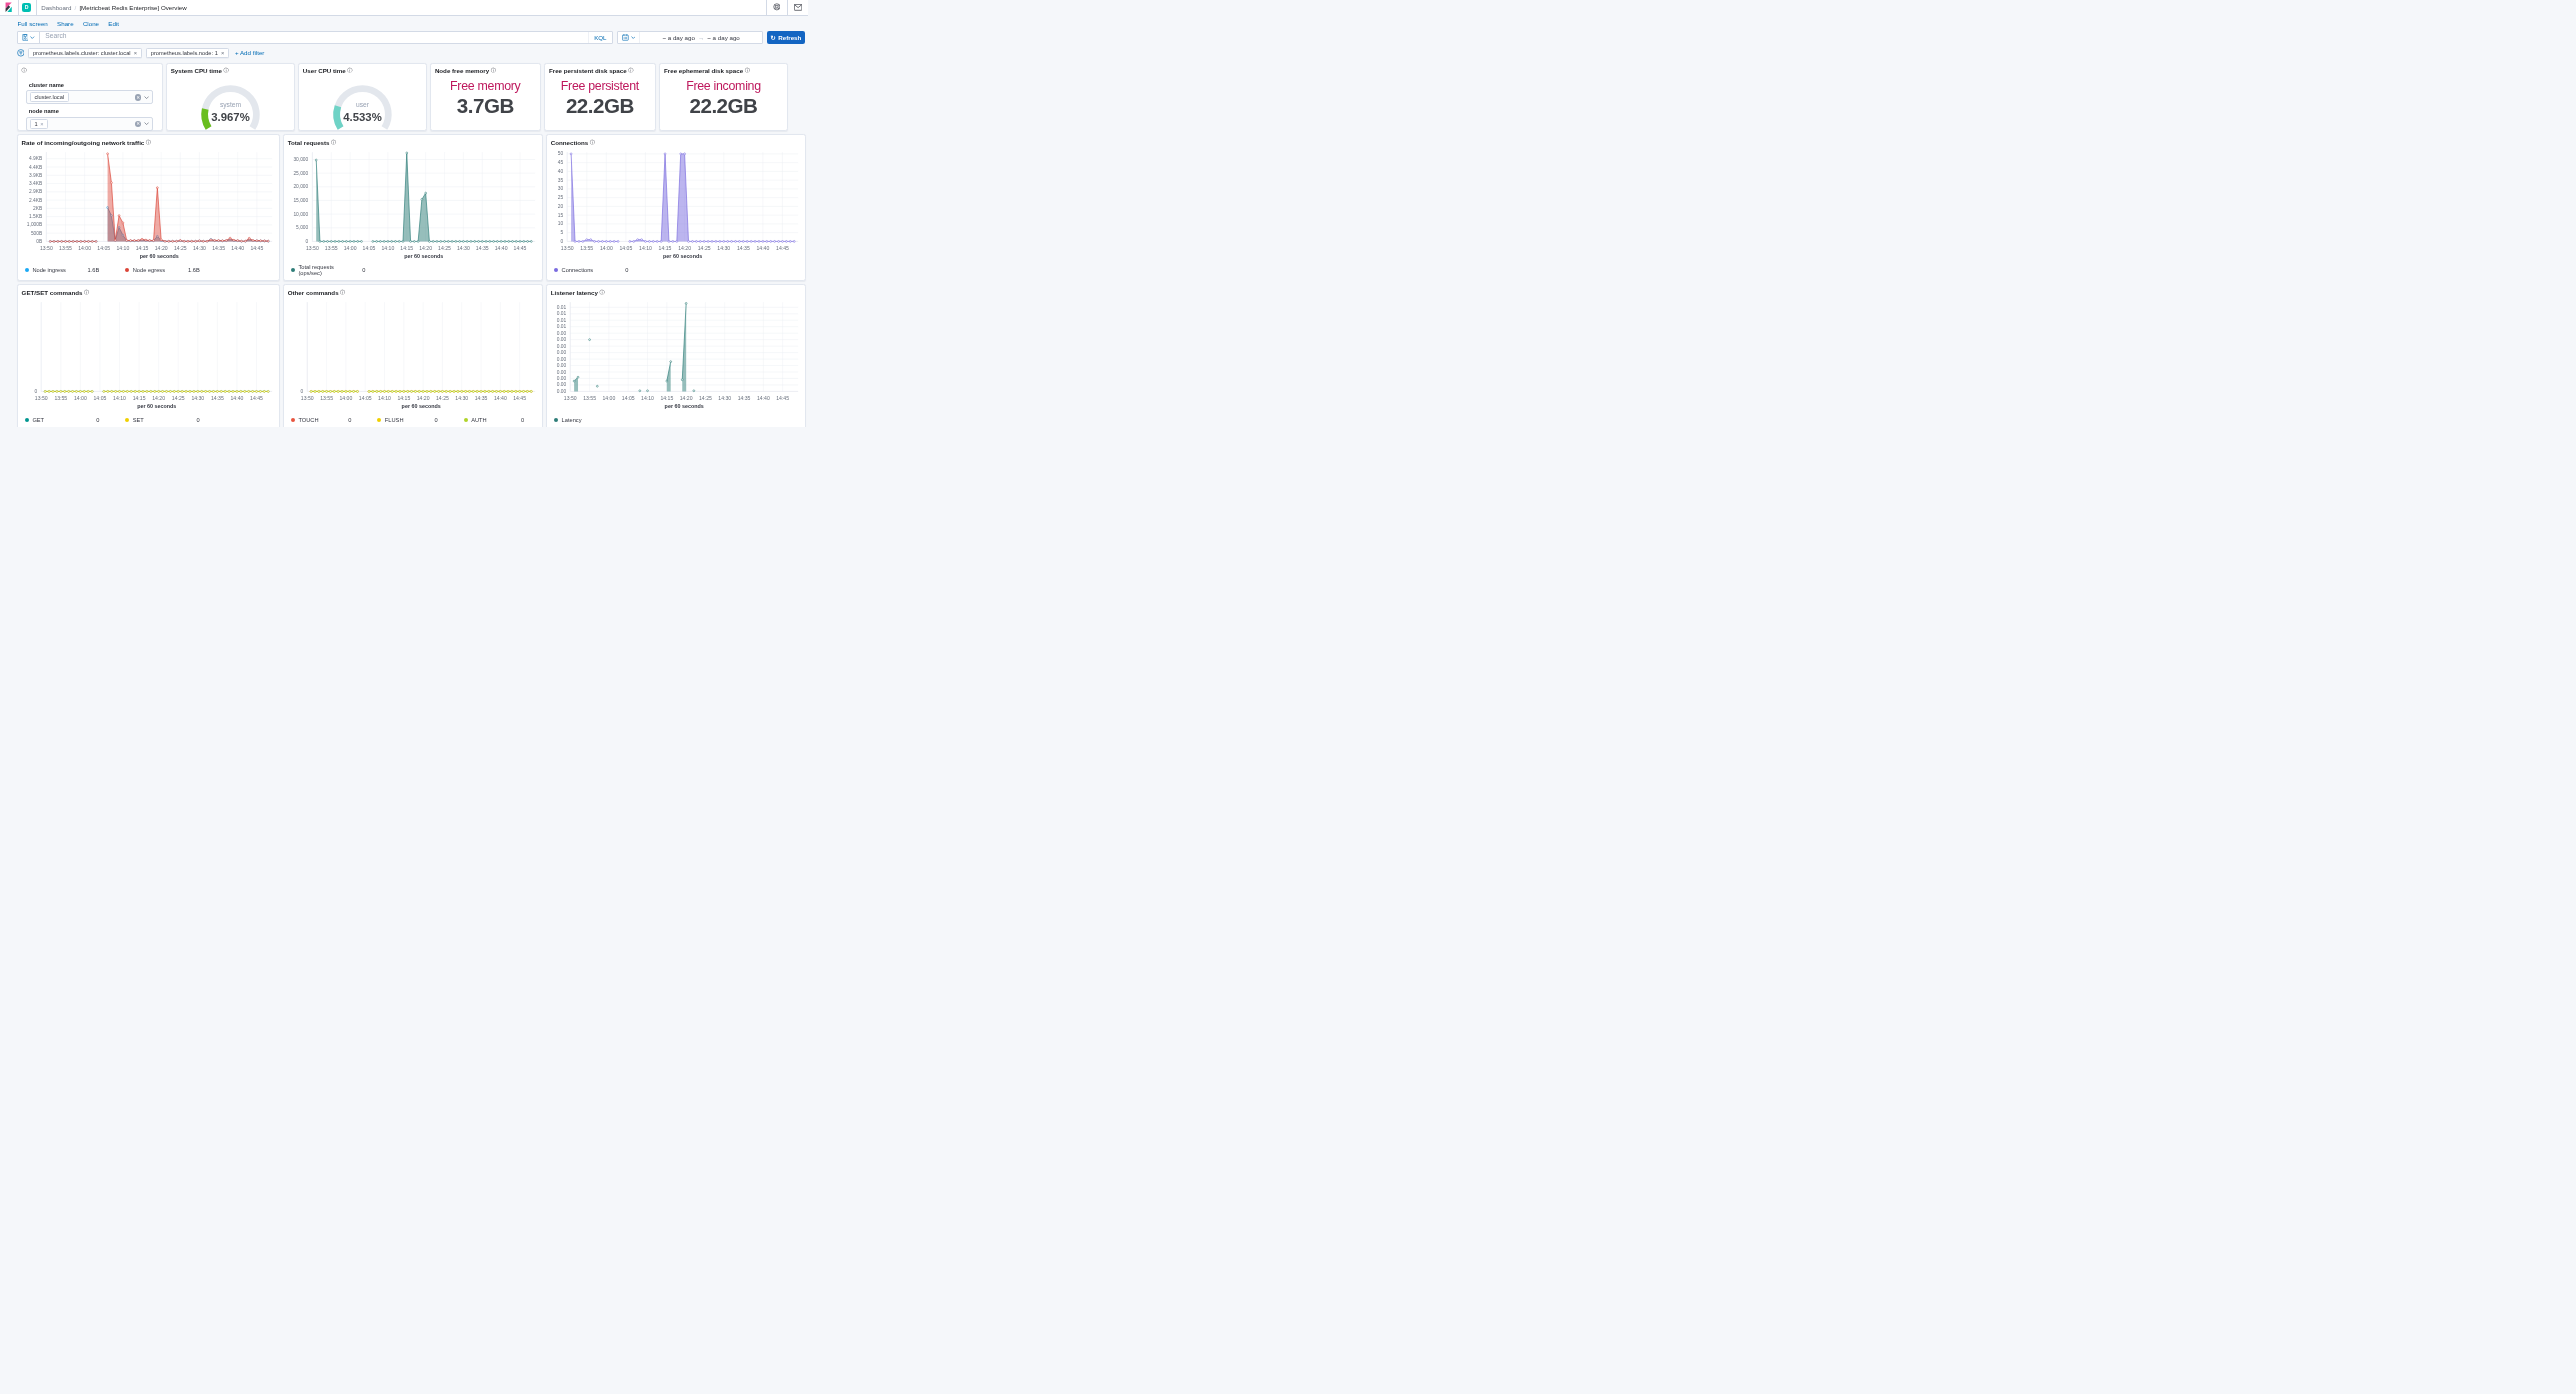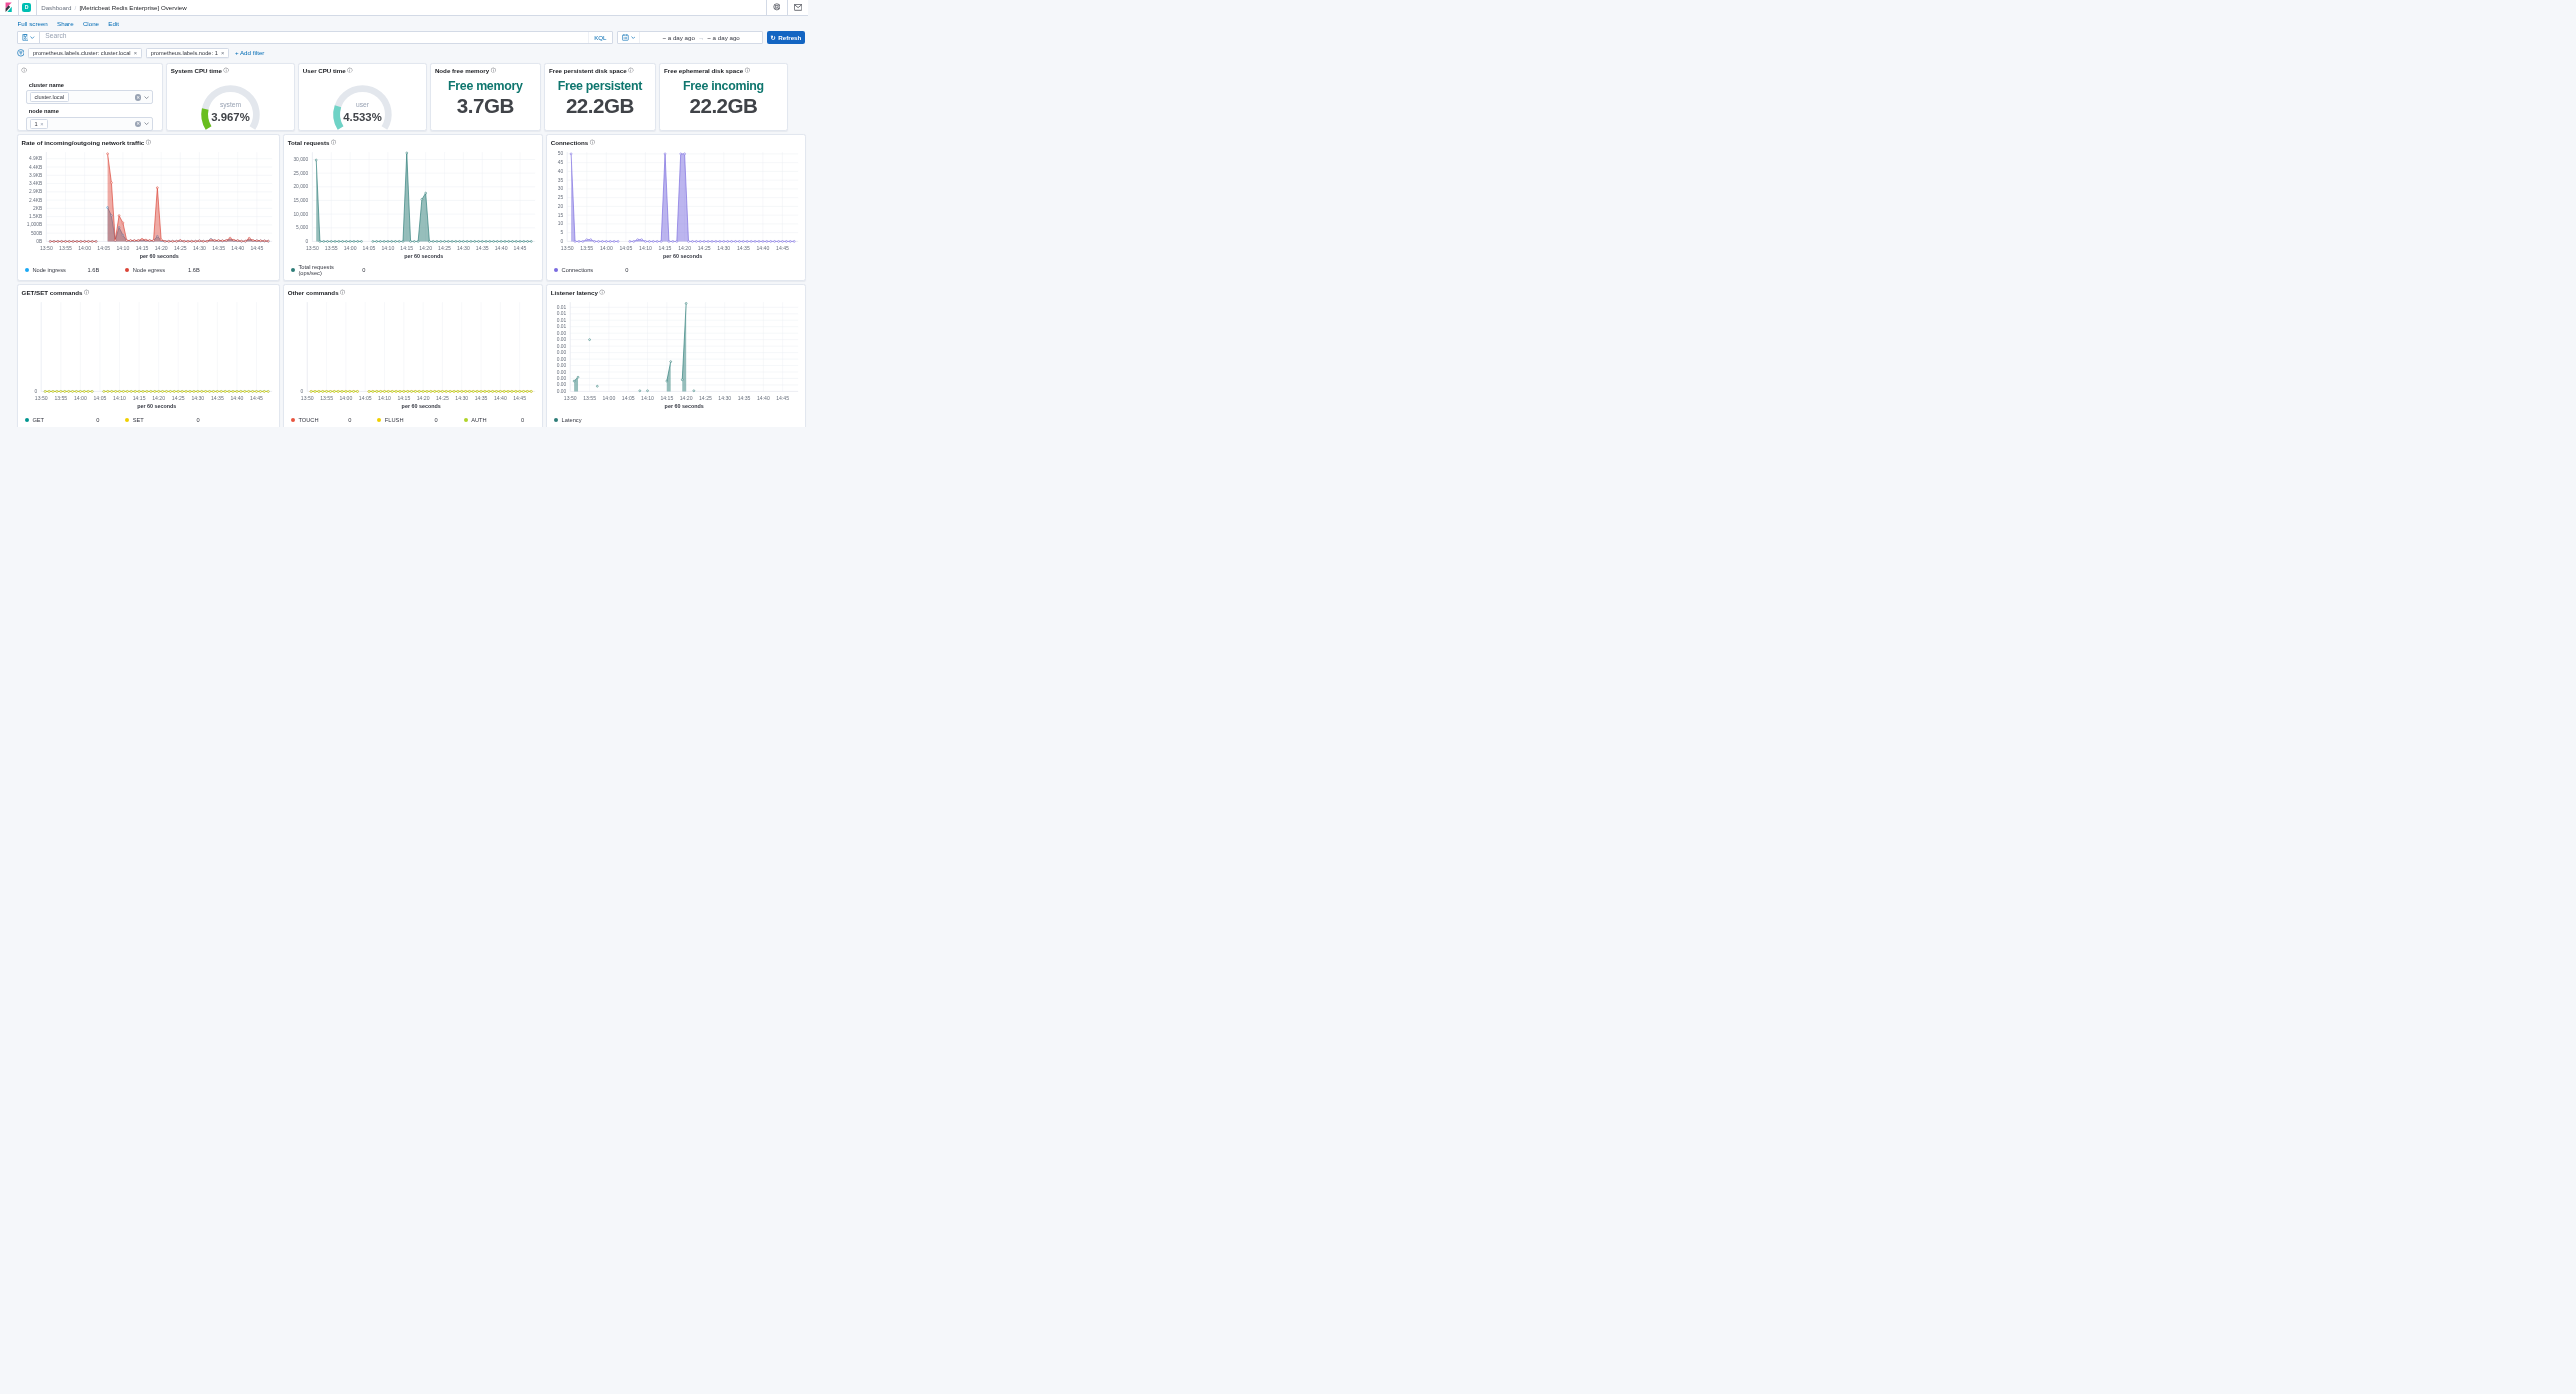--- a/index.html
+++ b/index.html
@@ -52,21 +52,21 @@
   .ctrl-body { padding:2.1px 8.2px; }
   .ctrl-label { font-size:5.7px; font-weight:bold; color:#1a1c21; margin:4.1px 0 2.6px 3.1px; }
   .combo { height:14px; background:#fbfcfd; border:0.5px solid #d3dae6; border-radius:2.1px; display:flex; align-items:center; padding:0 3.1px; }
   .token { background:#fff; border:0.5px solid #d3dae6; border-radius:1.5px; font-size:5.7px; padding:1px 3.6px; color:#343741; display:flex; gap:2.6px; align-items:center; }
   .combo-right { margin-left:auto; display:flex; align-items:center; gap:2.6px; }
   .clear-circ { width:6.7px; height:6.7px; border-radius:50%; background:#98a2b3; color:#fff; font-size:4.6px; display:flex; align-items:center; justify-content:center; cursor:pointer; }
 
   
   .gauge-host { display:flex; justify-content:center; }
   .metric-body { position:absolute; top:15.5px; left:0; right:0; text-align:center; }
-  .metric-label { font-size:12.4px; color:#0f766e; letter-spacing:-0.3px;font-weight:bold; }
+  .metric-label { font-size:12.4px; color:#be185d; letter-spacing:-0.3px; }
   .metric-value { font-size:20.6px; font-weight:bold; color:#404348; letter-spacing:-0.5px; margin-top:1px; }
 
   
   .chart-host { width:100%; height:117px; cursor:crosshair; }
   .legend { display:flex; align-items:center; padding:0 4.1px 0 7.2px; height:12.4px; gap:12.4px; }
   .legend-item { display:flex; align-items:center; gap:3.6px; width:88px; font-size:5.7px; color:#343741; cursor:pointer; }
   .legend-item.nowidth { width:auto; }
   .legend-dot { width:4.1px; height:4.1px; border-radius:50%; flex:none; }
   .legend-val { margin-left:auto; padding-right:13.4px; }
   svg text { font-family:"Liberation Sans",sans-serif; }

